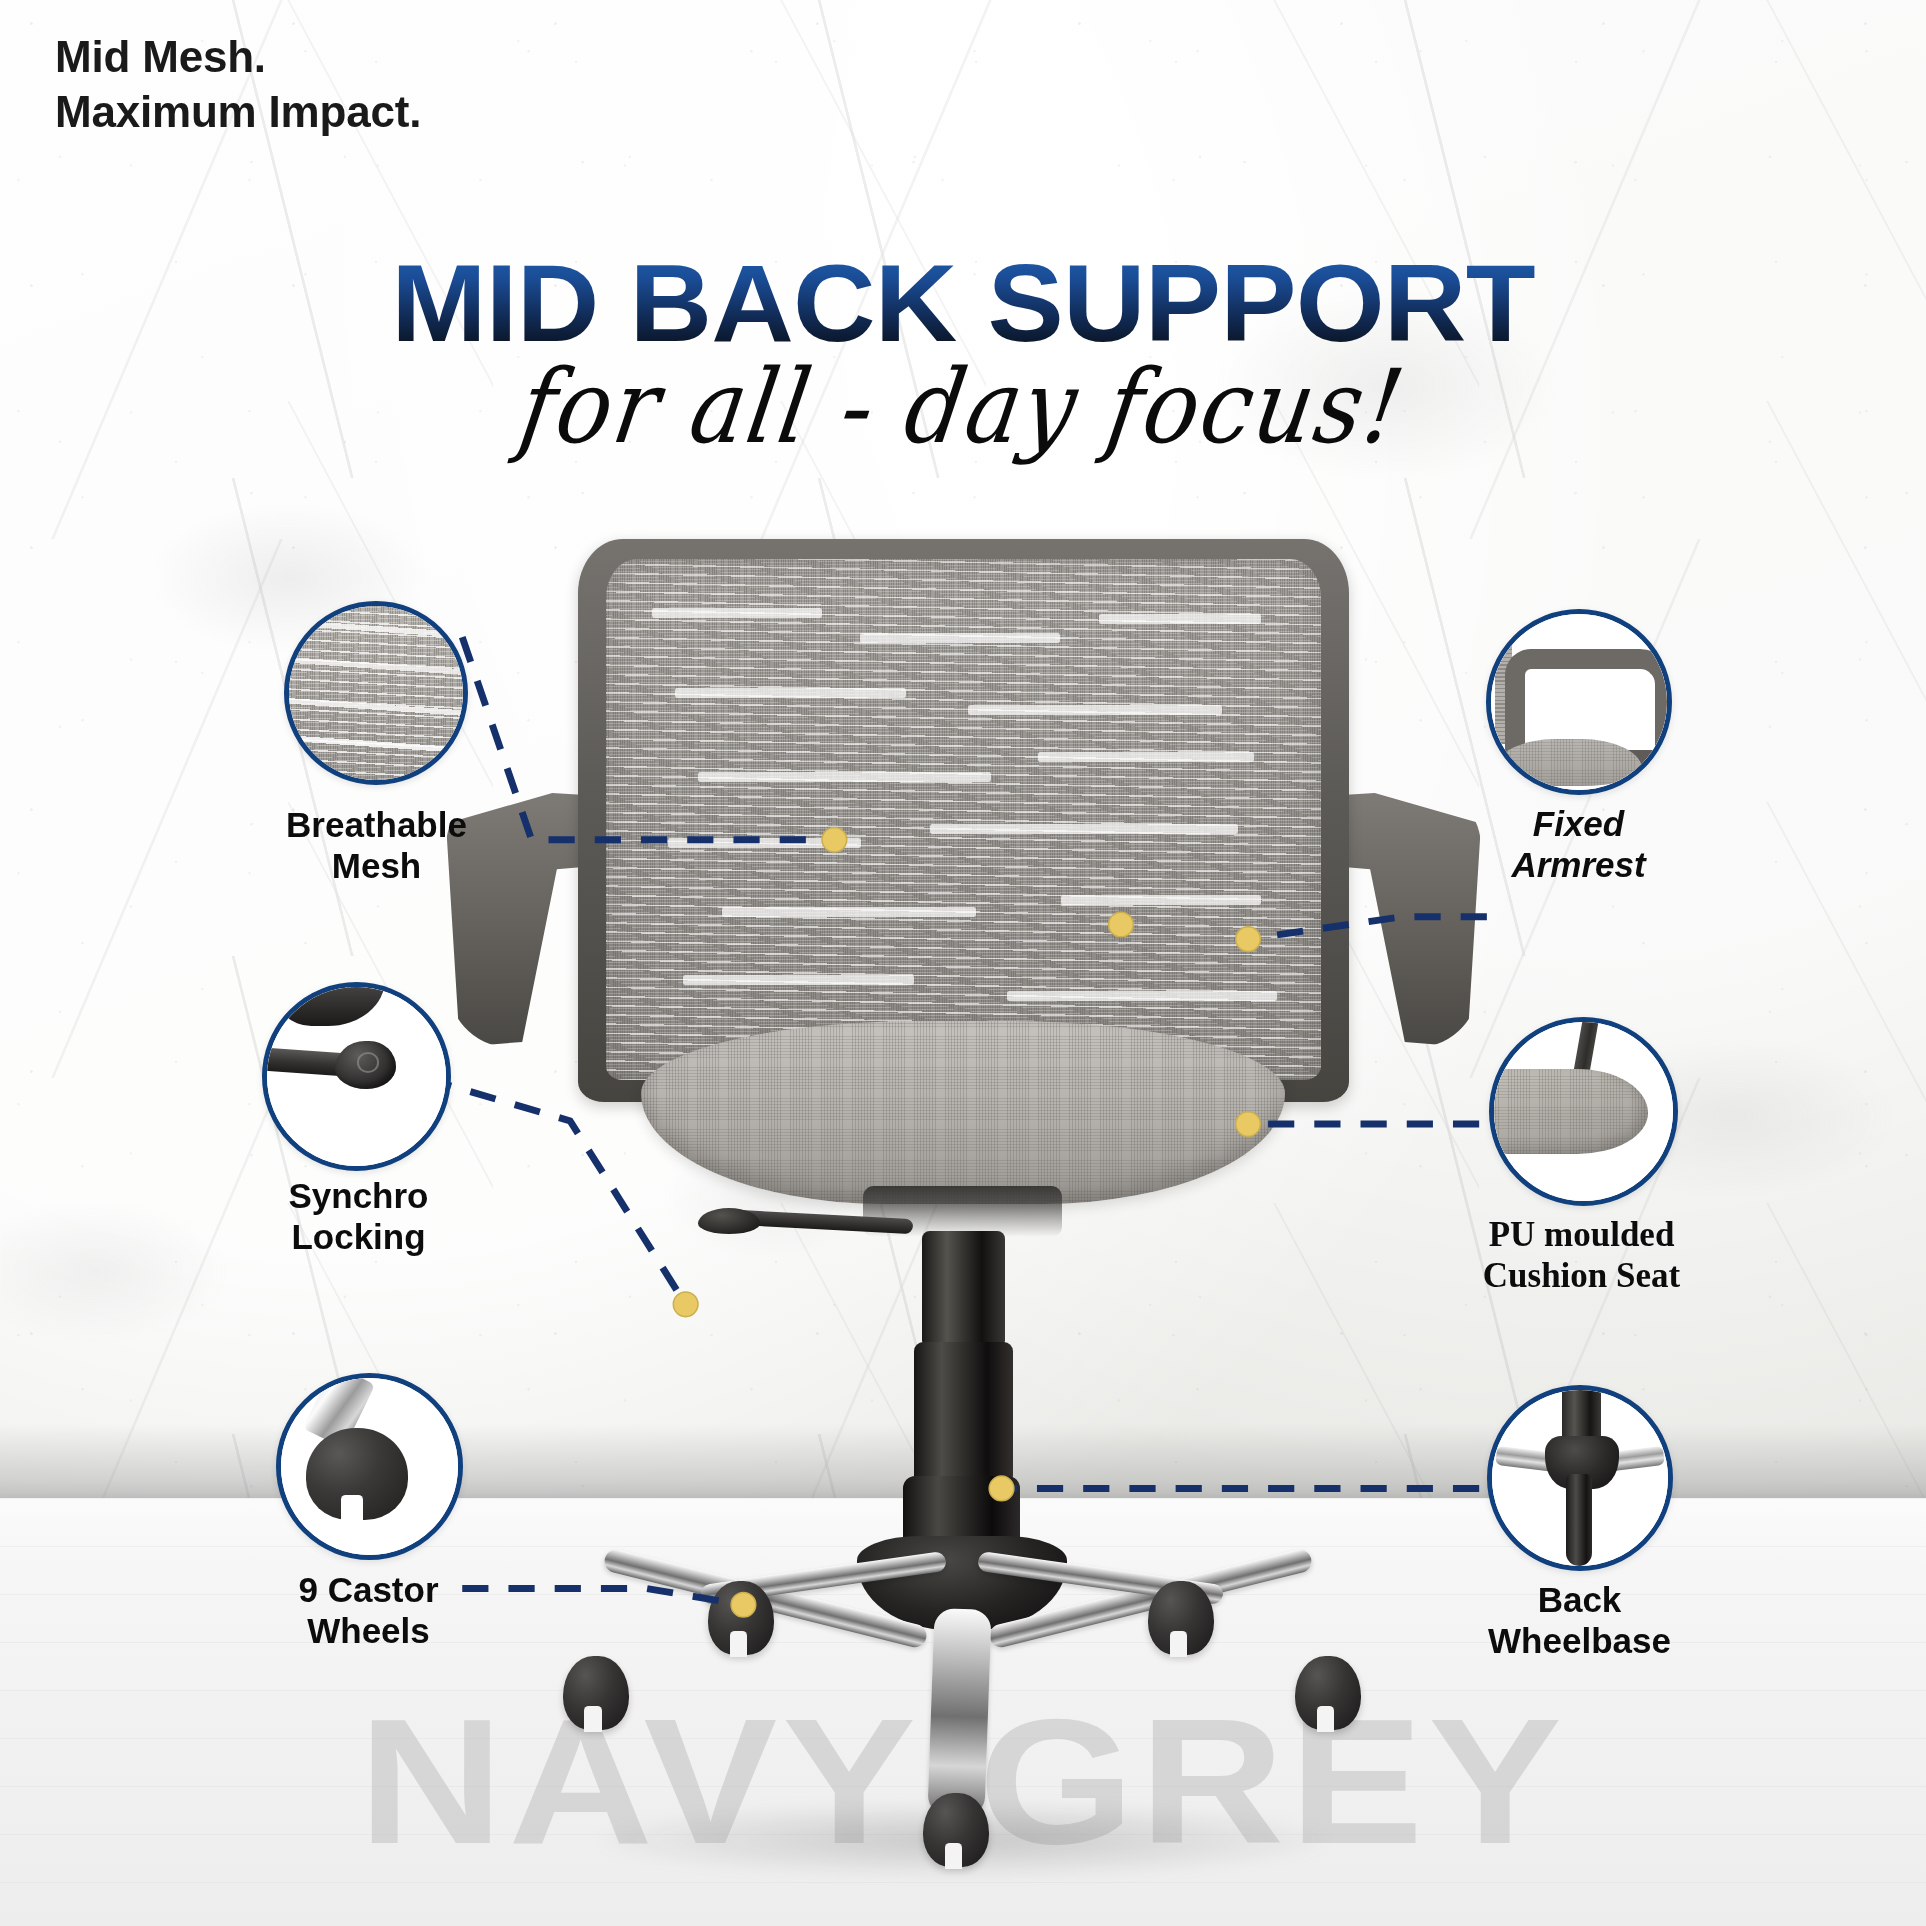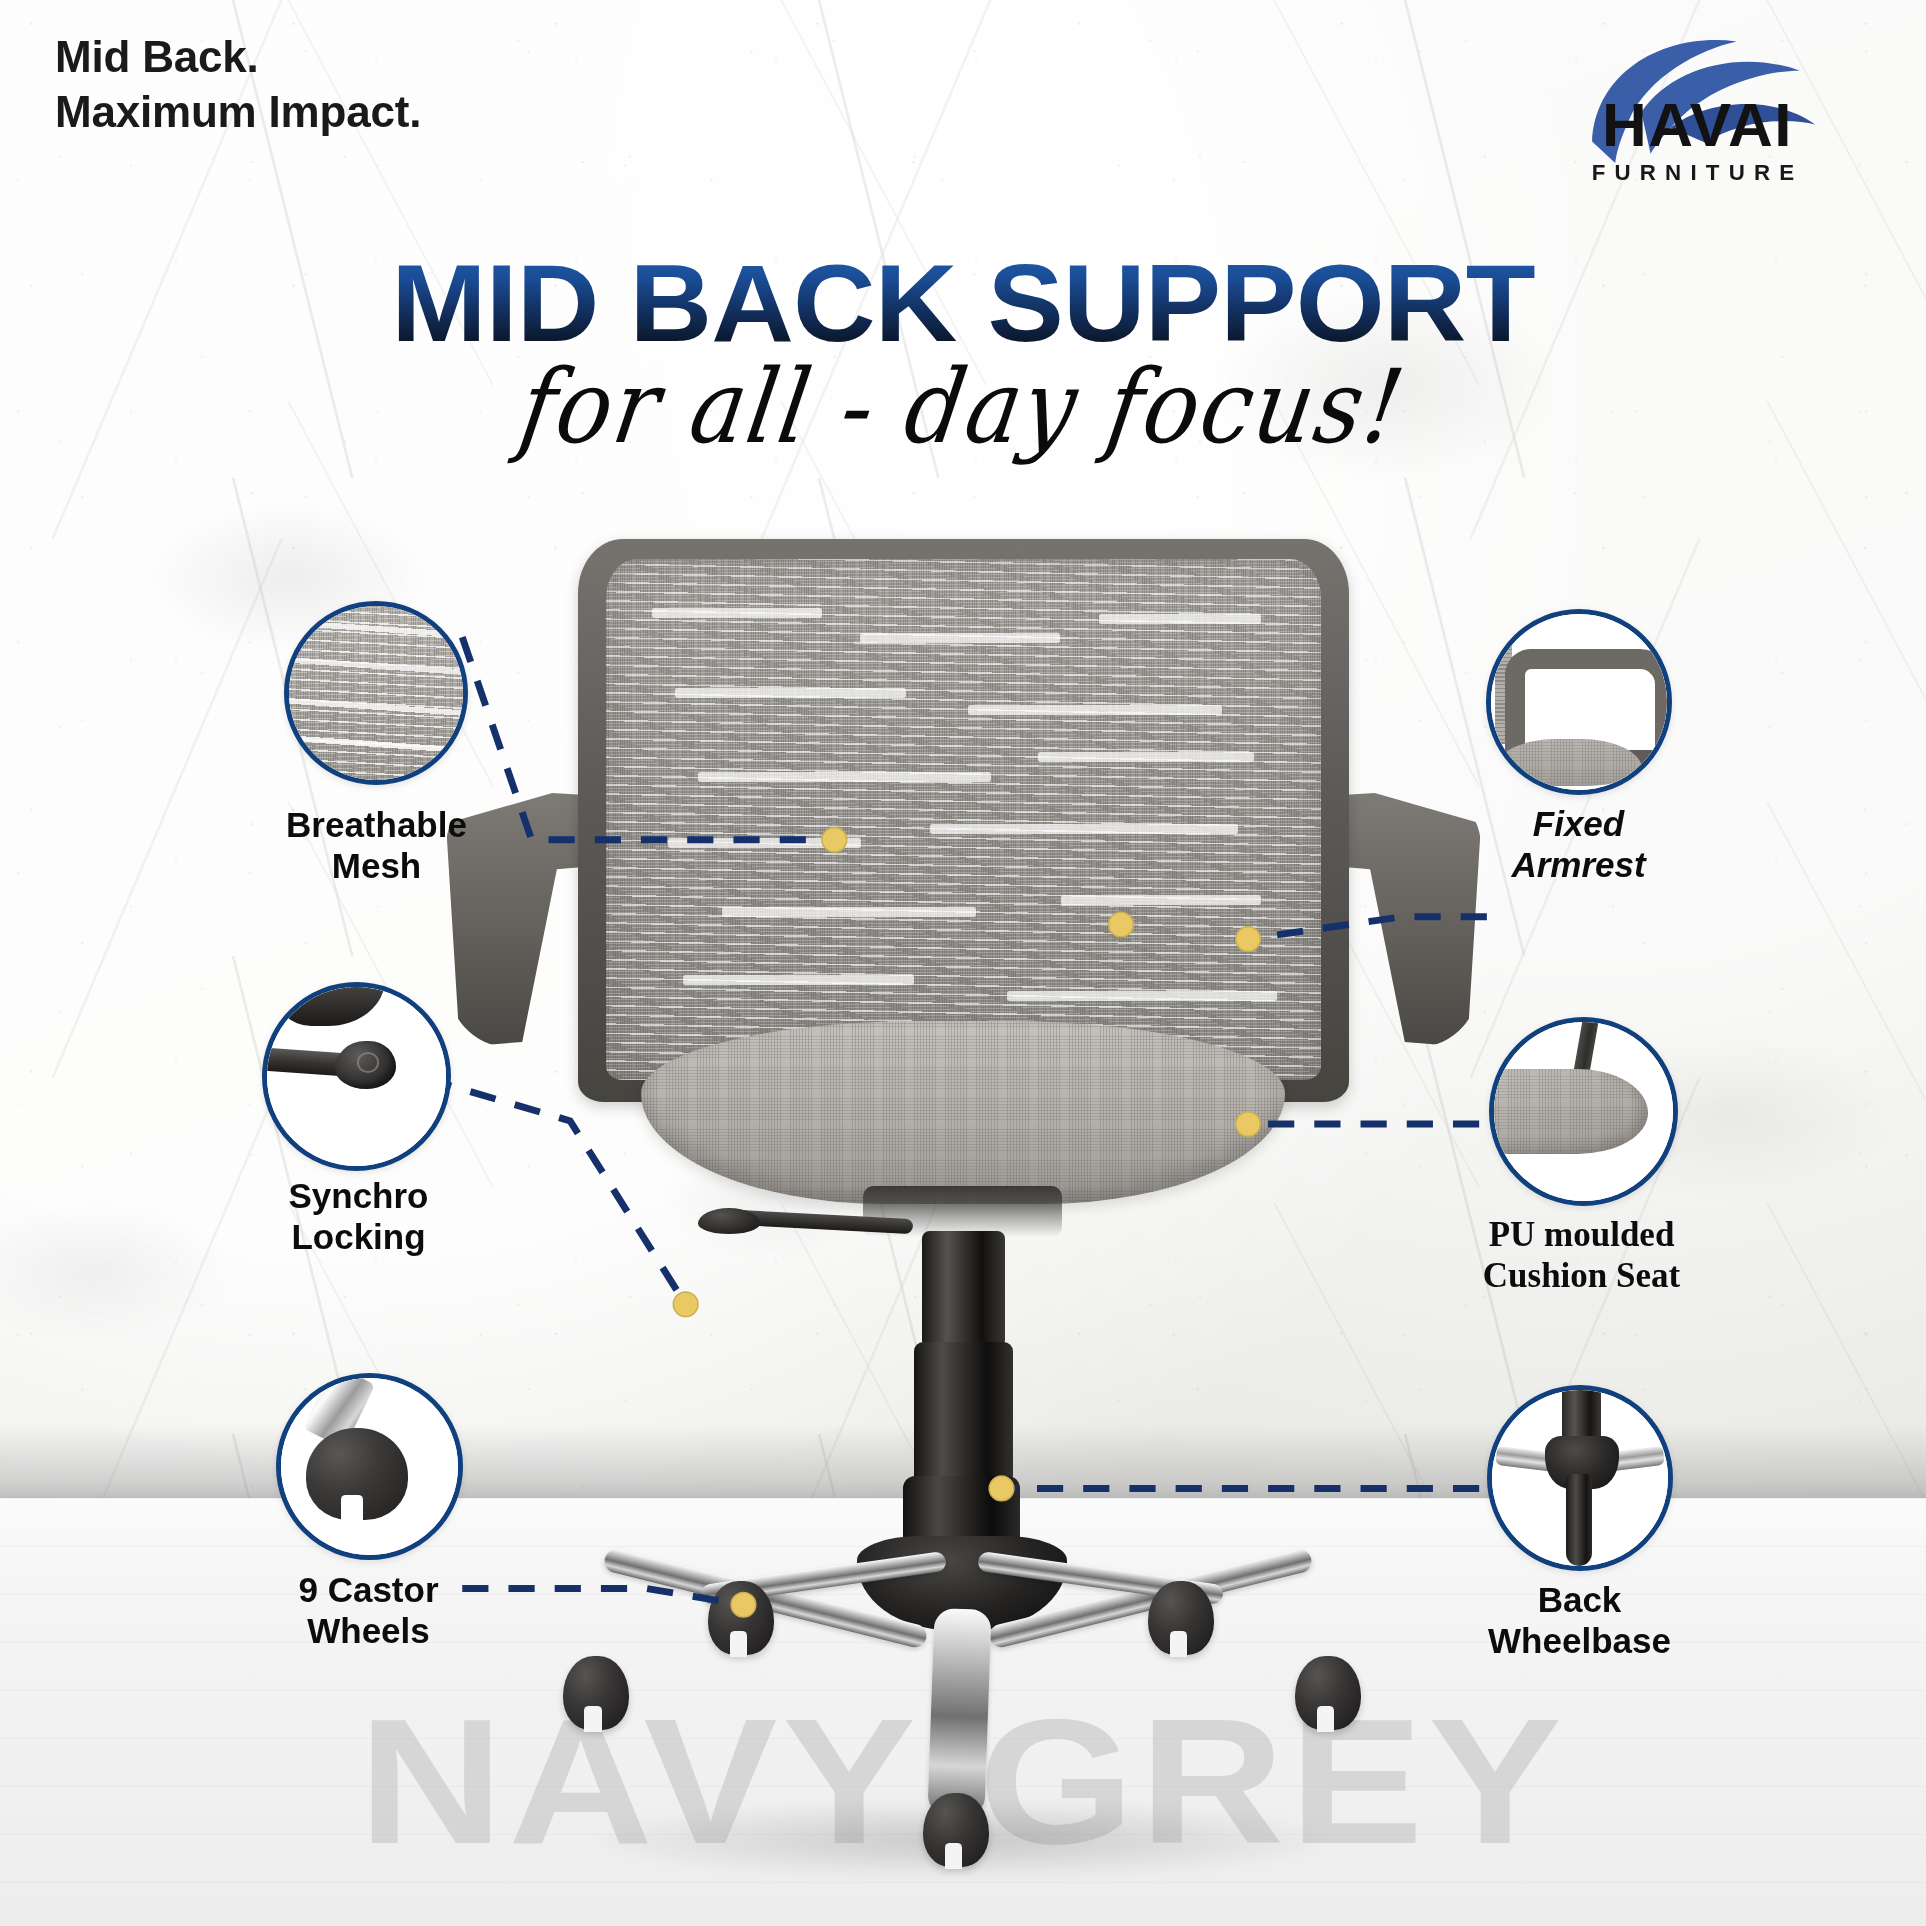--- a/index.html
+++ b/index.html
@@ -335,32 +335,23 @@
     <div class="spoke" style="left:422px;top:1029px;width:247px;height:20px;transform:rotate(8deg);"></div>
     <div class="spoke" style="left:376px;top:1070px;width:57px;height:207px;border-radius:20px;transform:rotate(2deg);"></div>
 
     <div class="castor" style="left:7.7px;top:1117px;"></div>
     <div class="castor" style="left:153px;top:1042px;"></div>
     <div class="castor" style="left:593px;top:1042px;"></div>
     <div class="castor" style="left:740px;top:1117px;"></div>
     <div class="castor" style="left:368px;top:1254px;"></div>
   </div>
 
-  <div class="tagline">Mid Back.
+  <div class="tagline">Mid Mesh.
 Maximum Impact.</div>
 
-  <div class="logo">
-    <svg viewBox="0 0 370 230">
-      <path d="M48 150 C 52 62, 138 8, 236 20 C 188 30, 120 66, 96 122 C 86 144, 80 162, 78 178 Z" fill="#3a5fa8"></path>
-      <path d="M112 112 C 150 54, 240 30, 318 58 C 262 58, 196 84, 158 124 C 144 138, 132 152, 124 166 Z" fill="#3a5fa8"></path>
-      <path d="M150 132 C 196 96, 282 88, 338 128 C 300 118, 236 124, 196 152 Z" fill="#2f4f96"></path>
-    </svg>
-    <div class="logo-word">HAVAI</div>
-    <div class="logo-sub">FURNITURE</div>
-  </div>
 
   <div class="headline">MID BACK SUPPORT</div>
   <div class="script">for all - day focus!</div>
 
   <svg class="leaders" viewBox="0 0 2500 2500">
     <g fill="none" stroke="#16306b" stroke-width="9" stroke-dasharray="34 26" stroke-linecap="butt">
       <polyline points="600,827 690,1090 1083,1090"></polyline>
       <polyline points="553,1400 740,1455 890,1693"></polyline>
       <polyline points="600,2062 840,2062 965,2083"></polyline>
       <polyline points="1930,1190 1820,1190 1620,1219"></polyline>

